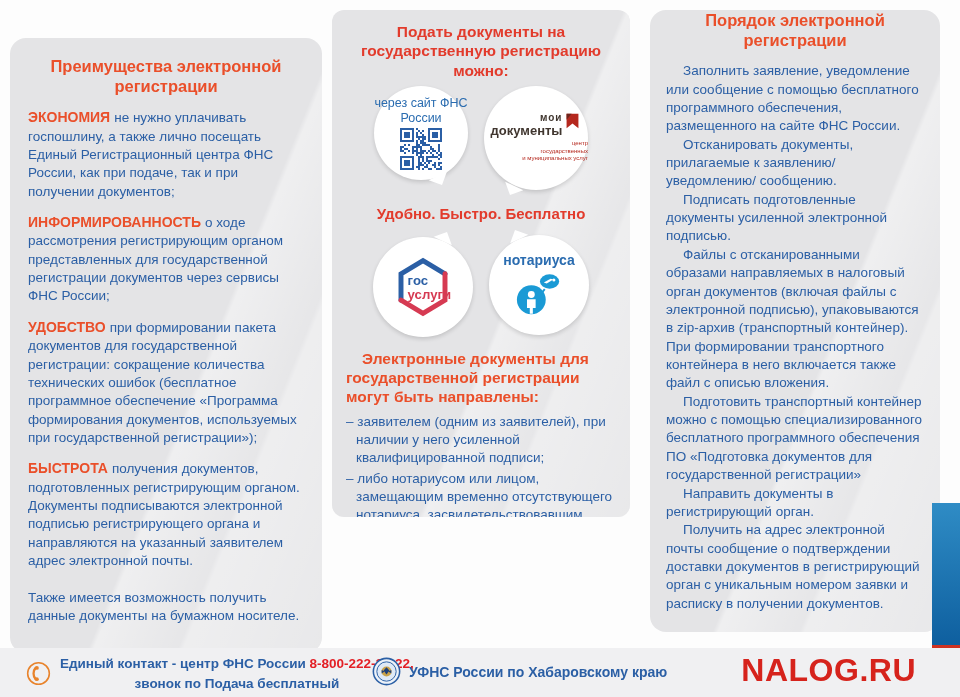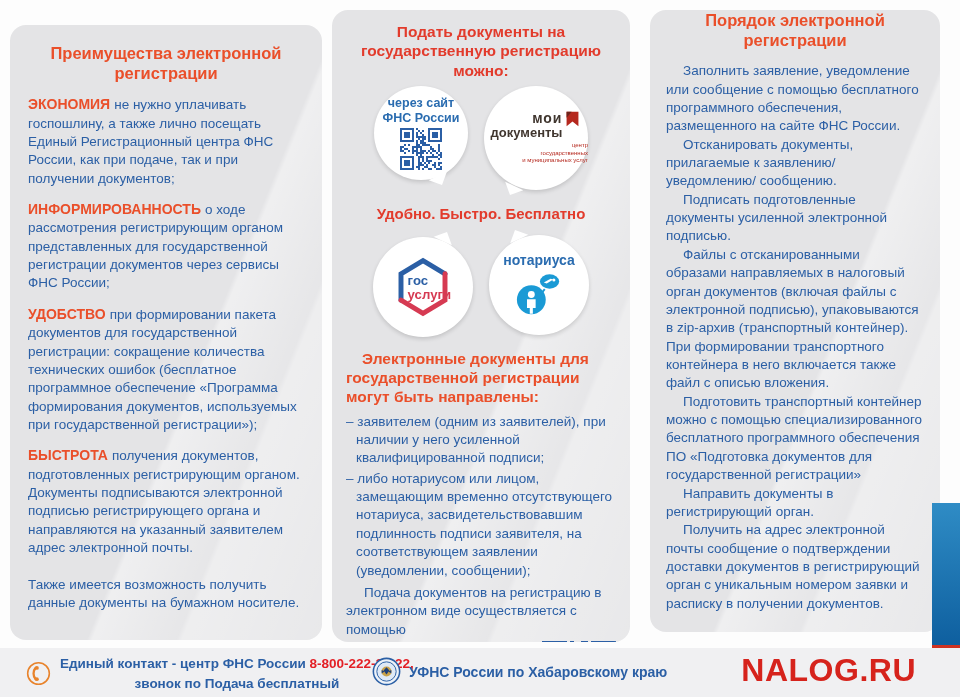--- a/index.html
+++ b/index.html
@@ -10,22 +10,22 @@
     -webkit-font-smoothing:antialiased;
   }
   .col{
     position:absolute;background:var(--bg-column,#e4e4e6);
     border-radius:16px;overflow:hidden;
   }
   .col::after{
     content:"";position:absolute;inset:0;border-radius:inherit;pointer-events:none;
     background:linear-gradient(112deg,rgba(255,255,255,0) 58%,rgba(255,255,255,.42) 59%,rgba(255,255,255,.10) 74%,rgba(255,255,255,.38) 75%,rgba(255,255,255,.16) 100%);
   }
-  #col-left  {left:10px; top:25px; width:312px;height:615px;padding:0;}
-  #col-mid   {left:332px;top:10px; width:298px;height:632px;}
+  #col-left  {left:10px; top:38px; width:312px;height:615px;padding:0;}
+  #col-mid   {left:332px;top:10px; width:298px;height:507px;border-radius:12px;}
   #col-right {left:650px;top:10px; width:290px;height:622px;}
   .col-inner{position:relative;z-index:2;}
   #col-left  .col-inner{padding:18px 18px 0 18px;}
   #col-mid   .col-inner{padding:10px 14px 0 14px;}
   #col-right .col-inner{padding:0 16px 0 16px;}
 
   .h-orange{
     color:var(--accent-orange,#ea4f2a);font-weight:bold;text-align:center;
     font-size:16.5px;line-height:1.22;margin:0 0 12px 0;
   }
@@ -45,27 +45,27 @@
     box-shadow:0 2px 4px rgba(0,0,0,.15);
     display:flex;flex-direction:column;align-items:center;justify-content:center;text-align:center;
   }
   .tail{position:absolute;width:0;height:0;border:10px solid transparent;z-index:1;}
   .tail-br{border-top-color:#fff;right:16px;bottom:-15px;transform:rotate(-25deg);}
   .tail-bl{border-top-color:#fff;left:16px;bottom:-15px;transform:rotate(25deg);}
   .tail-tr{border-bottom-color:#fff;right:16px;top:-15px;transform:rotate(25deg);}
   .tail-tl{border-bottom-color:#fff;left:16px;top:-15px;transform:rotate(-25deg);}
 
   #bubble-fns{width:94px;height:94px;}
-  #bubble-fns .lbl{color:#2a6cb0;font-weight:bold;font-size:12.5px;line-height:1.15;}
+  #bubble-fns .lbl{color:#2a6cb0;font-weight:normal;font-size:12.5px;line-height:1.15;}
   .qr{color:var(--qr-blue,#2b5fa5);}
   #qr-fns{width:42px;height:42px;margin-top:3px;}
   #bubble-mfc{width:104px;height:104px;}
   .mfc-row{display:flex;align-items:flex-start;gap:2px;}
   .mfc-text{text-align:right;color:var(--mfc-dark,#40362f);line-height:1;}
-  .mfc-moi{font-weight:bold;font-size:14px;letter-spacing:1px;}
+  .mfc-moi{font-weight:bold;font-size:10px;letter-spacing:1px;}
   .mfc-dok{font-weight:bold;font-size:13px;margin-top:1px;}
   .mfc-tagline{
     color:var(--mfc-red,#b5281e);font-size:6px;line-height:1.25;text-align:right;
     white-space:pre-line;margin-top:3px;width:70px;align-self:flex-end;
   }
   .mid-tagline{
     color:var(--accent-red,#e23b2c);font-weight:bold;text-align:center;
     font-size:15px;margin:14px 0 6px 0;
   }
   #bubble-gos{width:100px;height:100px;margin-top:6px;}

